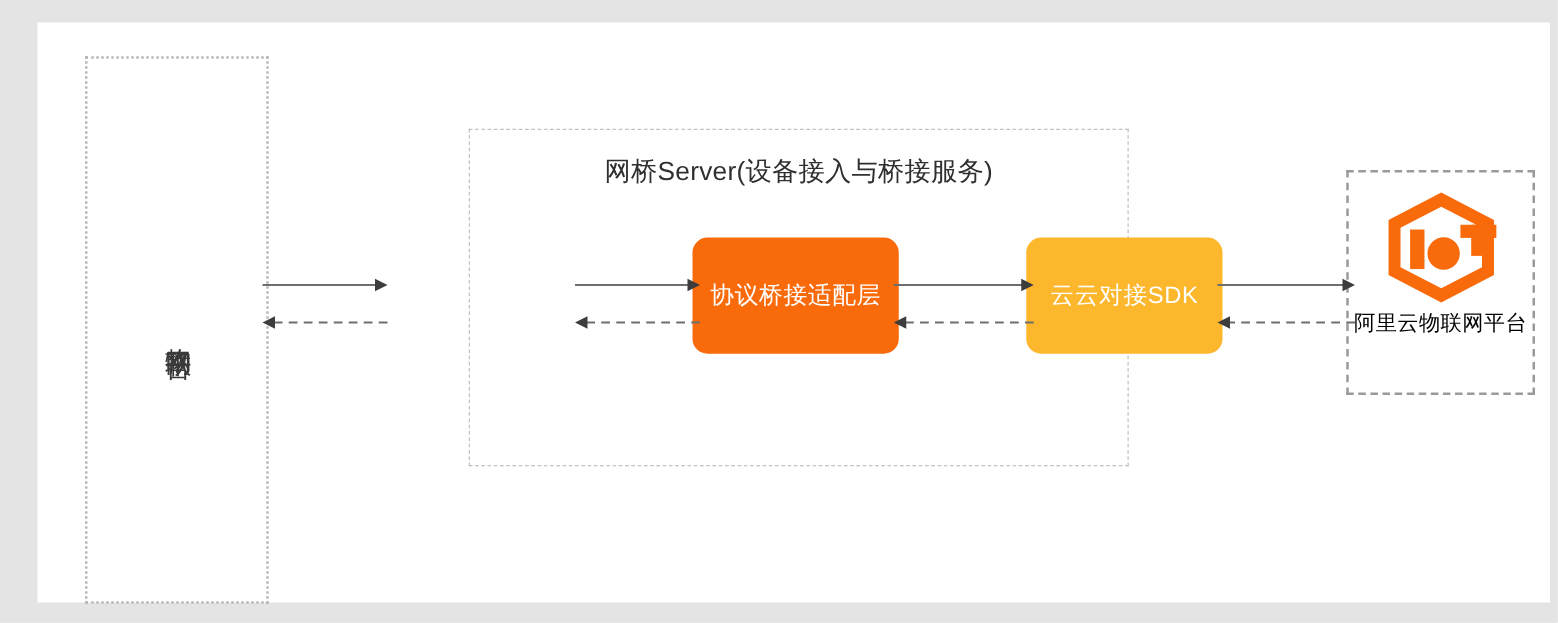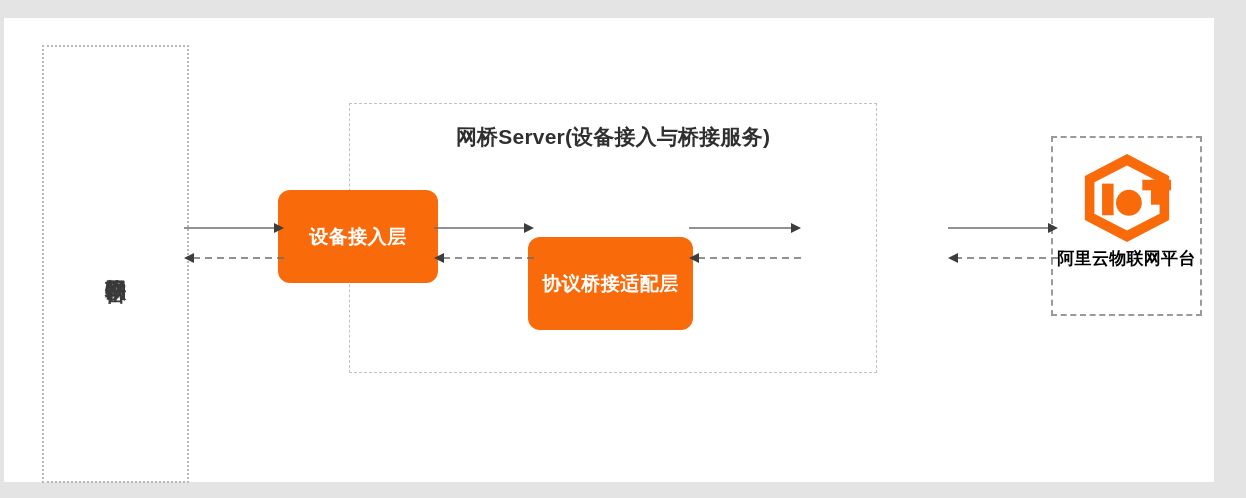--- a/index.html
+++ b/index.html
@@ -16,26 +16,25 @@
     position: relative;
     width: 1246px;
     height: 498px;
     background: #e4e4e4;
     overflow: hidden;
   }
 
   
   .canvas {
     position: absolute;
-    left: 4px;
+    left: 30px;
     top: 18px;
     width: 1210px;
     height: 464px;
     background: #ffffff;
-    font-weight: bold;
   }
 
   
   .left-box {
     position: absolute;
     left: 38px;
     top: 27px;
     width: 147px;
     height: 438px;
     border: 2px dotted #b8b8b8;
@@ -93,21 +92,21 @@
     justify-content: center;
     text-align: center;
     color: #ffffff;
     font-size: 19px;
     line-height: 1.35;
     letter-spacing: 0.5px;
     box-sizing: border-box;
     padding: 0 8px;
   }
   .svc-1 { left: 274px; width: 160px; background: #f96a0b; }
-  .svc-2 { left: 524px; width: 165px; background: #f96a0b; margin-top: 47px; }
+  .svc-2 { left: 524px; width: 165px; background: #f96a0b; }
   .svc-3 { left: 791px; width: 157px; background: #fcb72c; }
 
   
   .right-box {
     position: absolute;
     left: 1047px;
     top: 118px;
     width: 151px;
     height: 180px;
     border: 2px dashed #9a9a9a;
@@ -152,28 +151,28 @@
   <div class="canvas">
 
     <div class="left-box">
       <div class="left-box-label">物联网平台</div>
     </div>
 
     <div class="bridge-box">
       <div class="bridge-title">网桥Server(设备接入与桥接服务)</div>
     </div>
 
-    <div class="svc svc-1">
-      <span>设备接入层</span>
-    </div>
 
     <div class="svc svc-2">
       <span>协议桥接适配层</span>
     </div>
 
+    <div class="svc svc-3">
+      <span>云云对接SDK</span>
+    </div>
 
     <div class="right-box">
       <svg class="iot-logo" viewBox="0 0 100 96">
 
         <path d="M50 2 L94 25 L94 71 L50 94 L6 71 L6 25 Z
                  M50 14 L16 31.5 L16 64.5 L50 82 L84 64.5 L84 31.5 Z" fill="#f96a0b" fill-rule="evenodd"></path>
 
         <rect x="24" y="33" width="12" height="33" fill="#f96a0b"></rect>
 
         <circle cx="52" cy="53" r="13.5" fill="#f96a0b"></circle>

